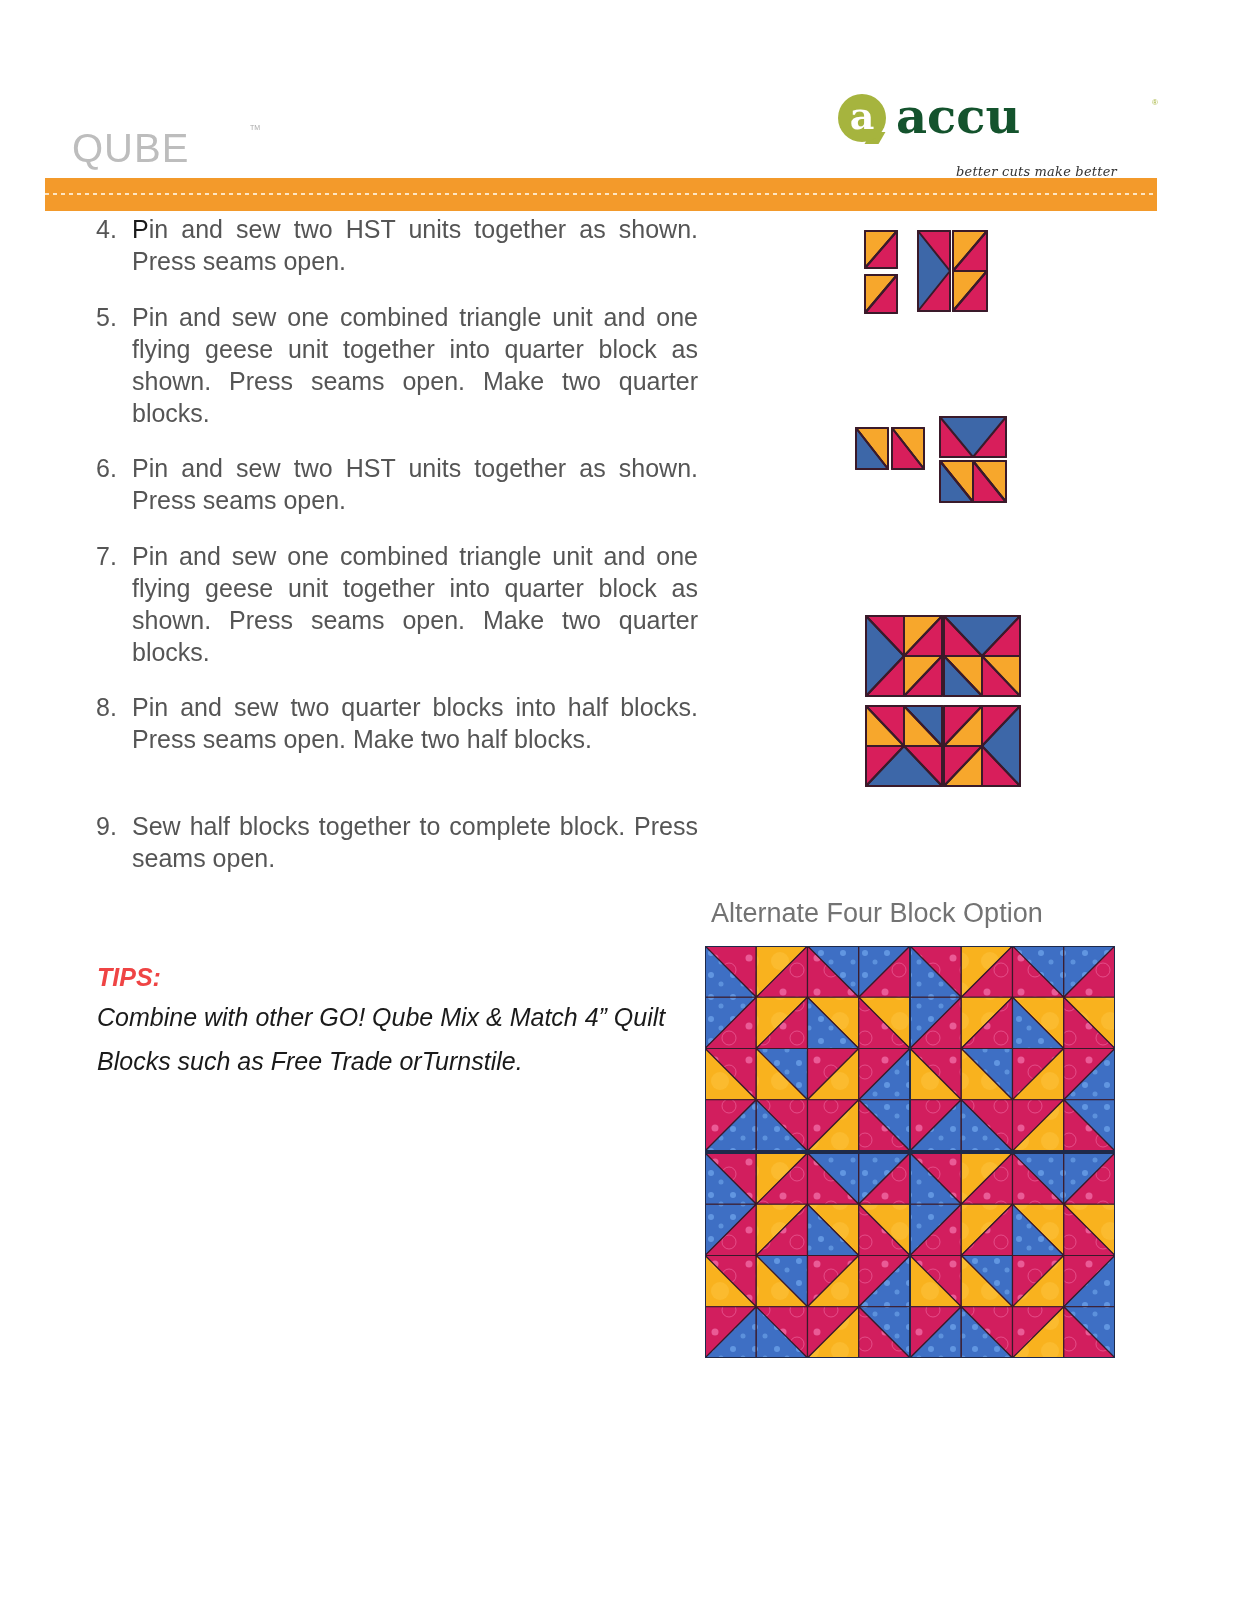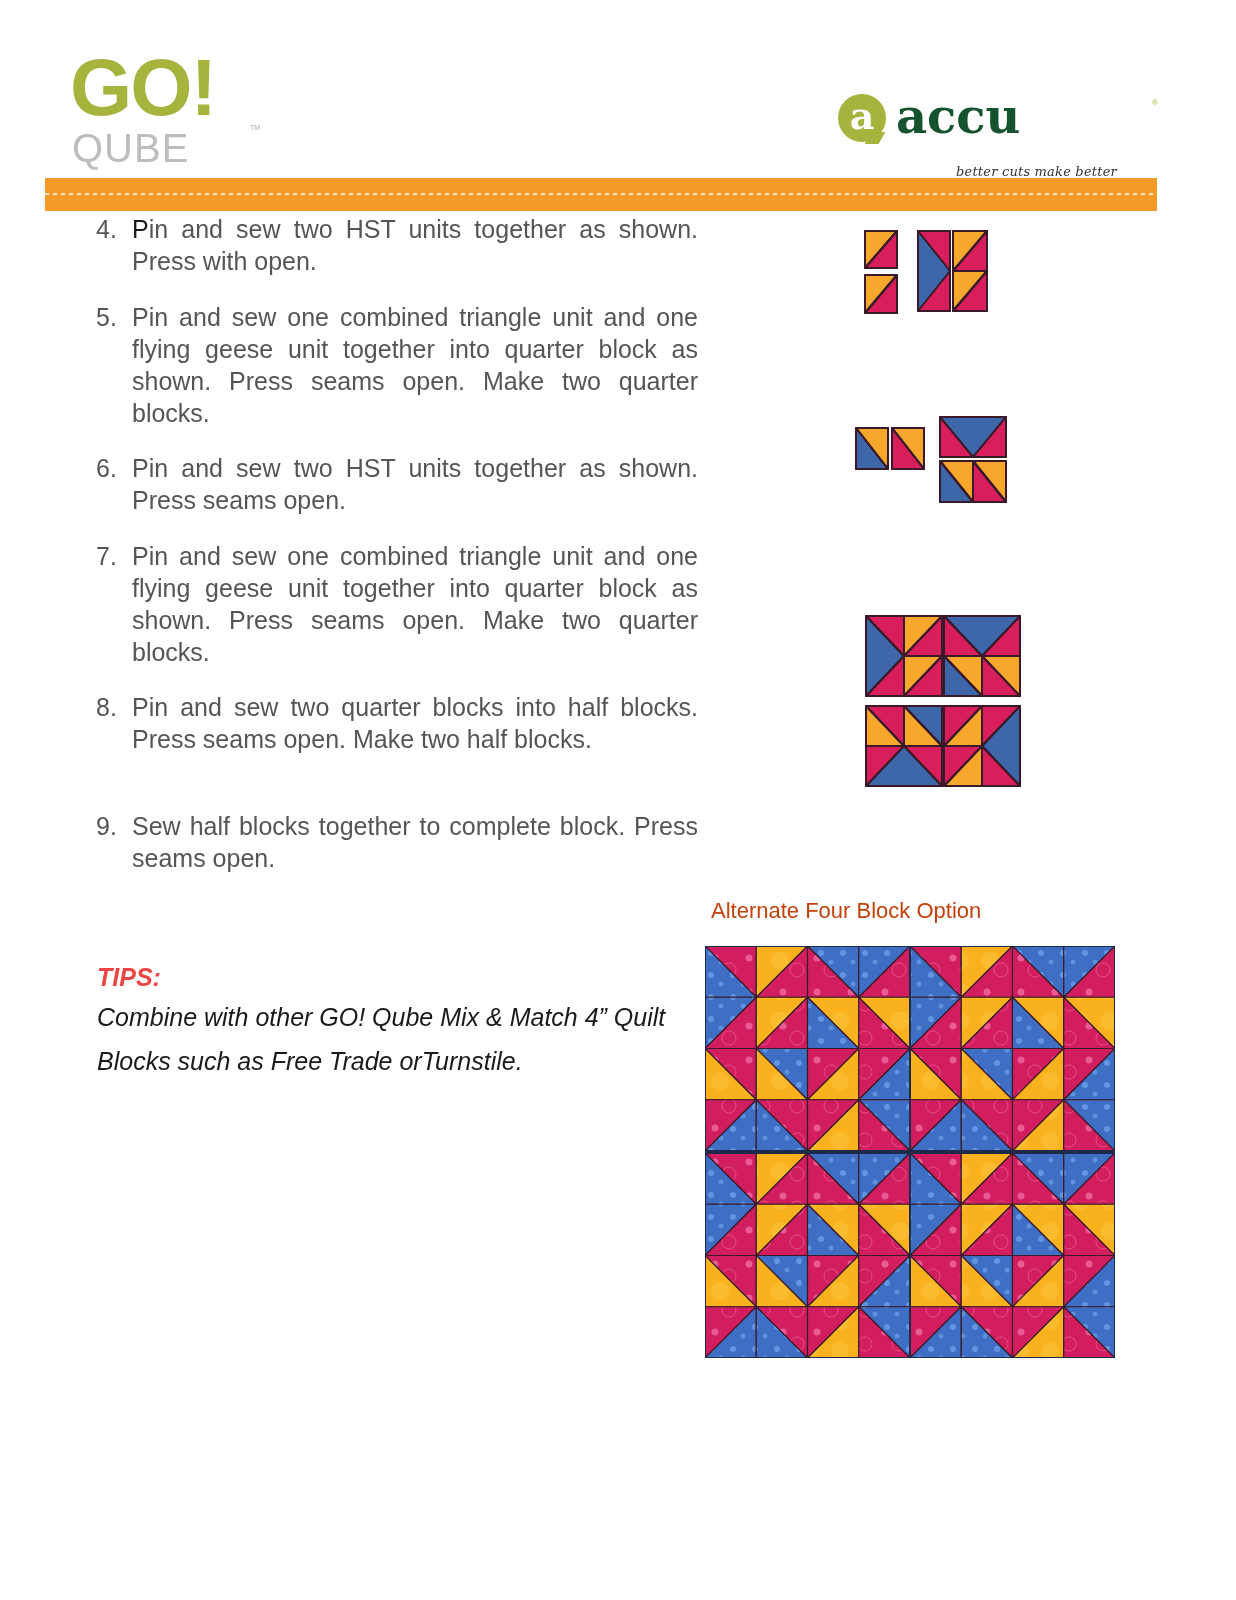--- a/index.html
+++ b/index.html
@@ -31,52 +31,51 @@
                         background-image: repeating-linear-gradient(to right, #fde6c4 0 4px, transparent 4px 8px); }
 
   .steps { position: absolute; left: 96px; top: 213px; width: 602px; font-size: 25px; line-height: 32px; color: #555555; }
   .step { position: absolute; left: 0; width: 602px; }
   .step .num { position: absolute; left: 0; top: 0; }
   .step .text { margin-left: 36px; text-align: justify; text-align-last: left; }
   .step .text .first { color: #1a1a1a; }
 
   .fig { position: absolute; }
 
-  .alt-title { position: absolute; left: 711px; top: 898px; font-size: 22px; color: #c2410c; }
+  .alt-title { position: absolute; left: 711px; top: 898px; font-size: 27px; color: #737373; }
 
   .tips-label { position: absolute; left: 97px; top: 963px; font-size: 25px; font-weight: bold; font-style: italic; color: #ef4444; }
   .tips-text { position: absolute; left: 97px; top: 995px; width: 600px; font-size: 25px; font-style: italic; line-height: 44px; color: #1a1a1a; }
 
   .quilt { position: absolute; left: 705px; top: 946px; width: 410px; height: 412px; }
 </style>
 </head>
 <body>
 
 <div class="logo-go">
-  <div class="go">GO!</div>
   <div class="qube">QUBE</div>
   <div class="tm">TM</div>
 </div>
 
 <div class="logo-accu">
   <div class="badge-tail"></div>
   <div class="badge">a</div>
   <div class="word"><span class="accu">accu</span></div>
   <div class="reg">®</div>
   <div class="tagline">better cuts make better quilts®</div>
 </div>
 
 <div class="orange-bar">
   <div class="stitch"></div>
 </div>
 
 <div class="steps">
   <div class="step" style="top:0px">
     <span class="num">4.</span>
-    <div class="text"><span class="first">P</span><span>in and sew two HST units together as shown. Press with open.</span></div>
+    <div class="text"><span class="first">P</span><span>in and sew two HST units together as shown. Press seams open.</span></div>
   </div>
   <div class="step" style="top:88px">
     <span class="num">5.</span>
     <div class="text">Pin and sew one combined triangle unit and one flying geese unit together into quarter block as shown. Press seams open. Make two quarter blocks.</div>
   </div>
   <div class="step" style="top:239px">
     <span class="num">6.</span>
     <div class="text">Pin and sew two HST units together as shown. Press seams open.</div>
   </div>
   <div class="step" style="top:327px">

